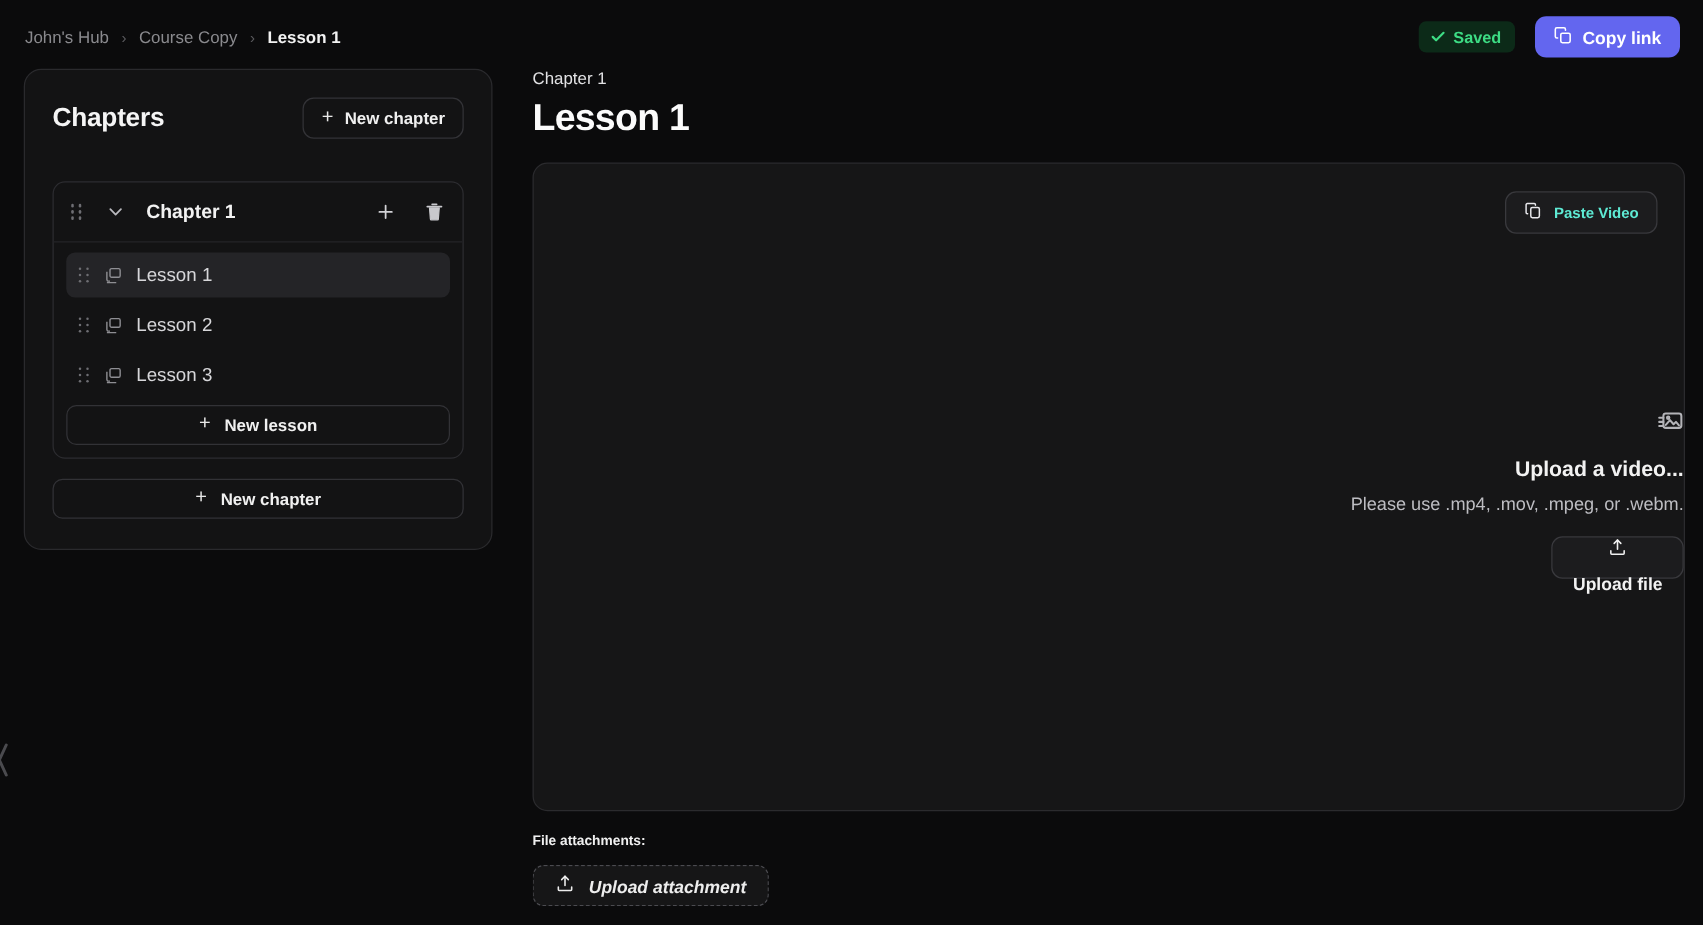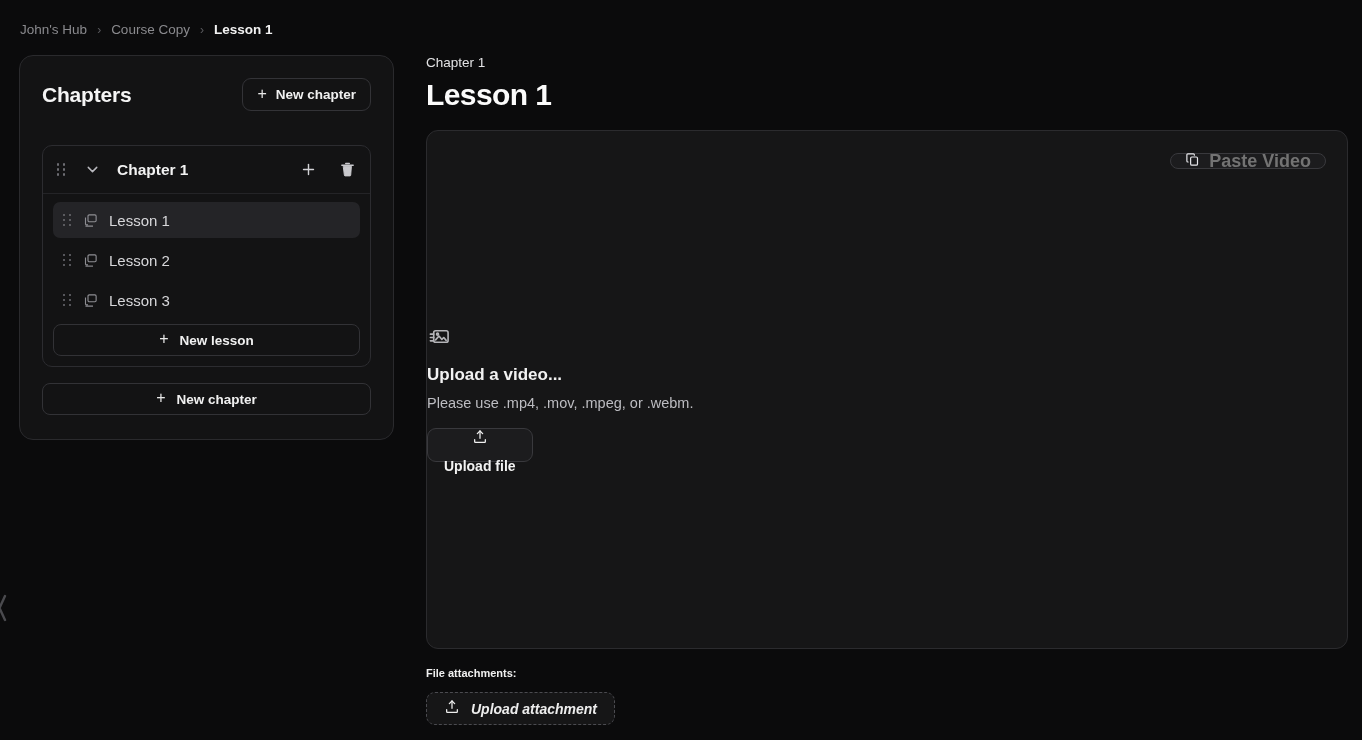--- a/index.html
+++ b/index.html
@@ -292,35 +292,35 @@
   .paste-video-btn {
     position: absolute;
     top: 22px;
     right: 21px;
     display: flex;
     align-items: center;
     gap: 9px;
     background: #1c1c1e;
     border: 1px solid #39393d;
     border-radius: 9px;
-    height: 16px;
+    height: 34px;
     padding: 0 14px;
-    color: #737373;
-    font-size: 18px;
+    color: #5eead4;
+    font-size: 12px;
     font-weight: bold;
     cursor: pointer;
     font-family: "Liberation Sans", sans-serif;
   }
   .drop-center {
     position: absolute;
     left: 0; right: 0;
     top: 195px;
     display: flex;
     flex-direction: column;
-    align-items: flex-start;
+    align-items: flex-end;
   }
   .drop-icon { color: #b4b4b8; margin-bottom: 12px; }
   .drop-title {
     font-size: 17px;
     font-weight: bold;
     color: #f2f2f2;
     margin-bottom: 10px;
   }
   .drop-sub {
     font-size: 14.5px;
@@ -373,20 +373,40 @@
 
 <div class="topbar">
   <nav class="breadcrumb">
     <span class="crumb">John's Hub</span>
     <span class="crumb-sep">›</span>
     <span class="crumb">Course Copy</span>
     <span class="crumb-sep">›</span>
     <span class="crumb current">Lesson 1</span>
   </nav>
 
+  <div class="topbar-right">
+    <div class="saved-badge">
+      <span>
+        <svg width="13" height="13" viewBox="0 0 24 24" fill="none" stroke="#3ddc84" stroke-width="3.2" stroke-linecap="round" stroke-linejoin="round">
+            <polyline points="20 6 9 17 4 12"></polyline>
+          </svg>
+      </span>
+      <span>Saved</span>
+    </div>
+
+    <button class="copy-link-btn">
+      <span>
+        <svg width="15" height="15" viewBox="0 0 24 24" fill="none" stroke="#ffffff" stroke-width="2" stroke-linecap="round" stroke-linejoin="round">
+            <rect x="9" y="9" width="12" height="12" rx="2"></rect>
+            <path d="M5 15H4a2 2 0 0 1-2-2V4a2 2 0 0 1 2-2h9a2 2 0 0 1 2 2v1"></path>
+          </svg>
+      </span>
+      <span>Copy link</span>
+    </button>
+  </div>
 </div>
 
 <aside class="chapters-panel">
   <div class="chapters-head">
     <div class="chapters-title">Chapters</div>
     <button class="new-chapter-top">
       <span class="plus-glyph">+</span>
       <span>New chapter</span>
     </button>
   </div>

